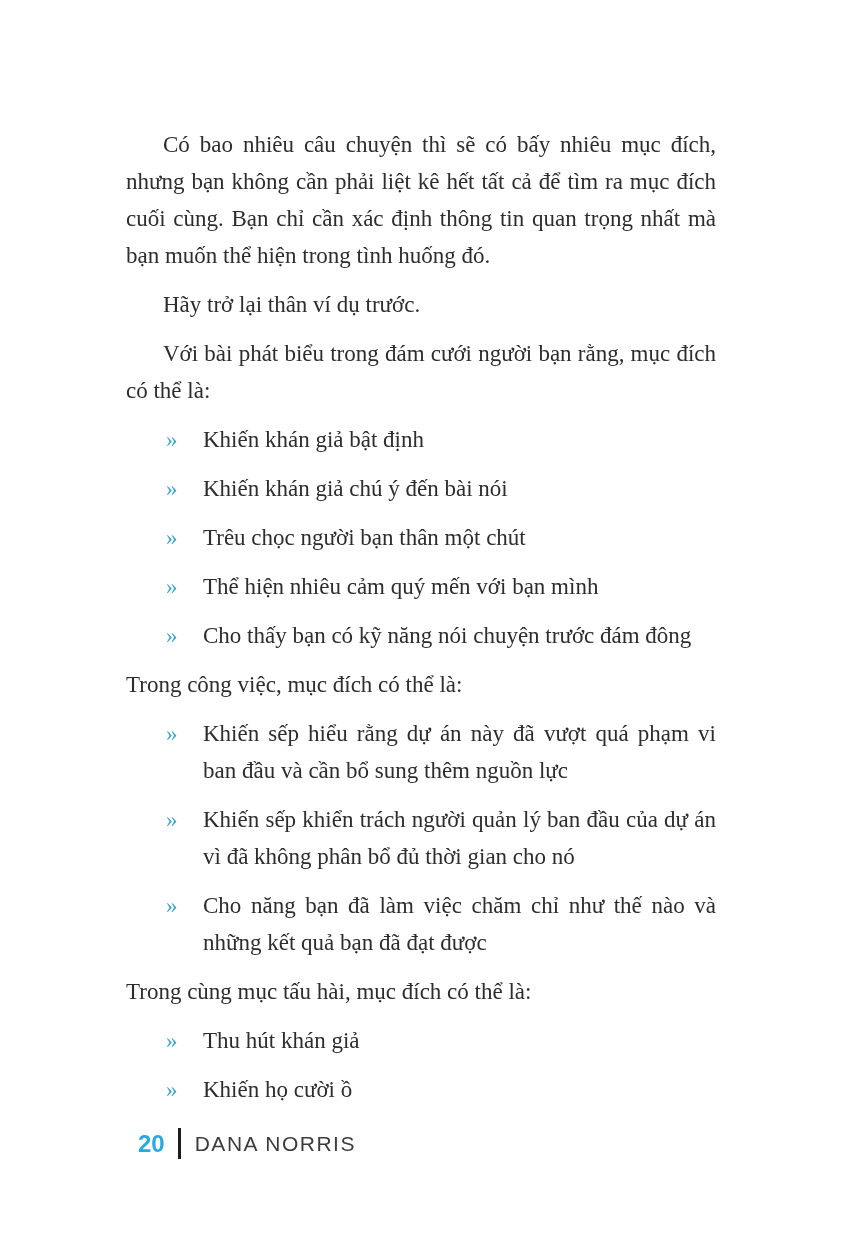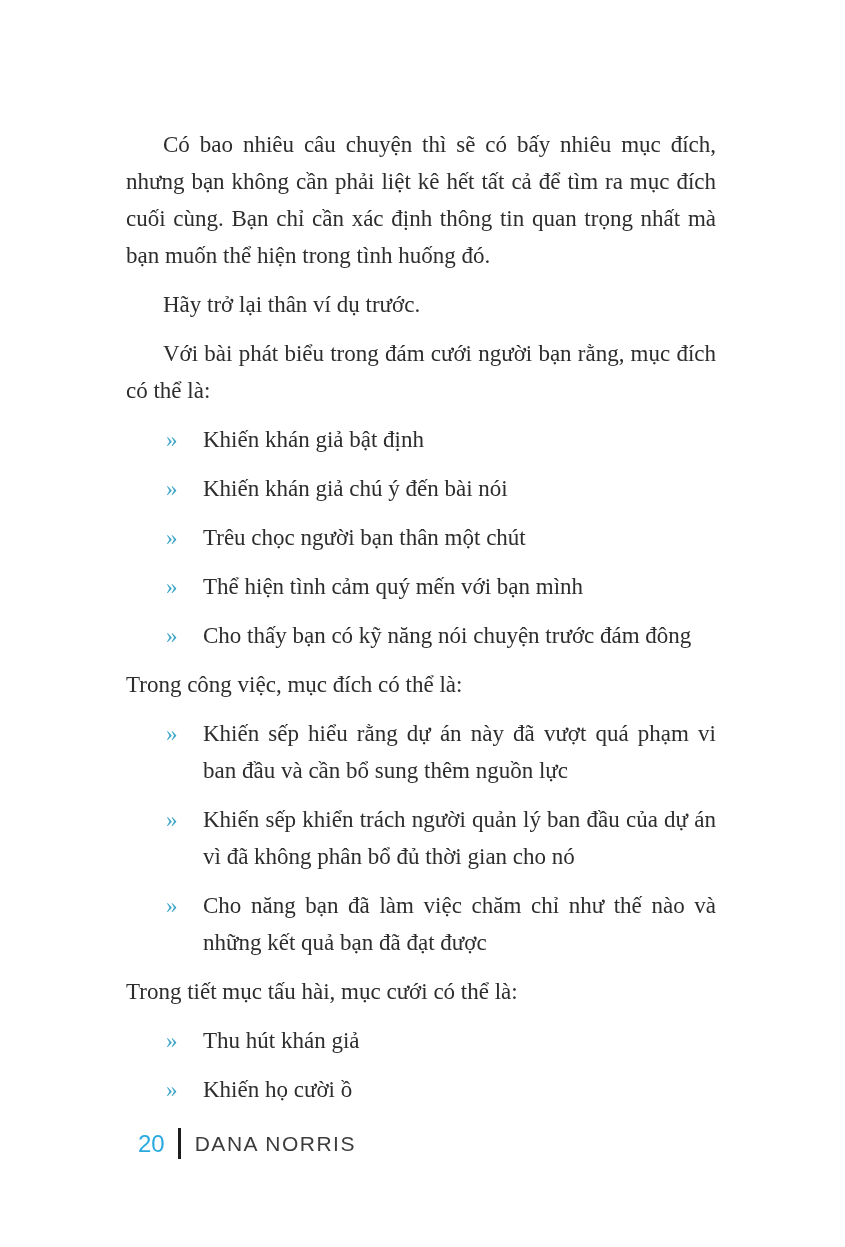--- a/index.html
+++ b/index.html
@@ -50,21 +50,21 @@
     position: absolute;
     left: 138px;
     top: 1128px;
     display: flex;
     align-items: center;
     font-family: "Liberation Sans", "DejaVu Sans", sans-serif;
   }
   .page-number {
     color: #29a9e0;
     font-size: 24px;
-    font-weight: 400;
+    font-weight: 700;
   }
   .footer-divider {
     width: 3px;
     height: 31px;
     background: #1d1d1d;
     margin: 0 14px 0 13px;
   }
   .author {
     font-size: 21px;
     letter-spacing: 1.5px;
@@ -89,21 +89,21 @@
       <li class="bullet-item">
         <span class="bullet">»</span>
         <span>Khiến khán giả chú ý đến bài nói</span>
       </li>
       <li class="bullet-item">
         <span class="bullet">»</span>
         <span>Trêu chọc người bạn thân một chút</span>
       </li>
       <li class="bullet-item">
         <span class="bullet">»</span>
-        <span>Thể hiện tình cảm quý mến với bạn mình</span>
+        <span>Thể hiện nhiêu cảm quý mến với bạn mình</span>
       </li>
       <li class="bullet-item">
         <span class="bullet">»</span>
         <span>Cho thấy bạn có kỹ năng nói chuyện trước đám đông</span>
       </li>
     </ul>
 
     <p class="para">Trong công việc, mục đích có thể là:</p>
 
     <ul class="bullet-list">
@@ -114,21 +114,21 @@
       <li class="bullet-item">
         <span class="bullet">»</span>
         <span>Khiến sếp khiển trách người quản lý ban đầu của dự án vì đã không phân bổ đủ thời gian cho nó</span>
       </li>
       <li class="bullet-item">
         <span class="bullet">»</span>
         <span>Cho năng bạn đã làm việc chăm chỉ như thế nào và những kết quả bạn đã đạt được</span>
       </li>
     </ul>
 
-    <p class="para">Trong tiết mục tấu hài, mục cưới có thể là:</p>
+    <p class="para">Trong cùng mục tấu hài, mục đích có thể là:</p>
 
     <ul class="bullet-list">
       <li class="bullet-item">
         <span class="bullet">»</span>
         <span>Thu hút khán giả</span>
       </li>
       <li class="bullet-item">
         <span class="bullet">»</span>
         <span>Khiến họ cười ồ</span>
       </li>

